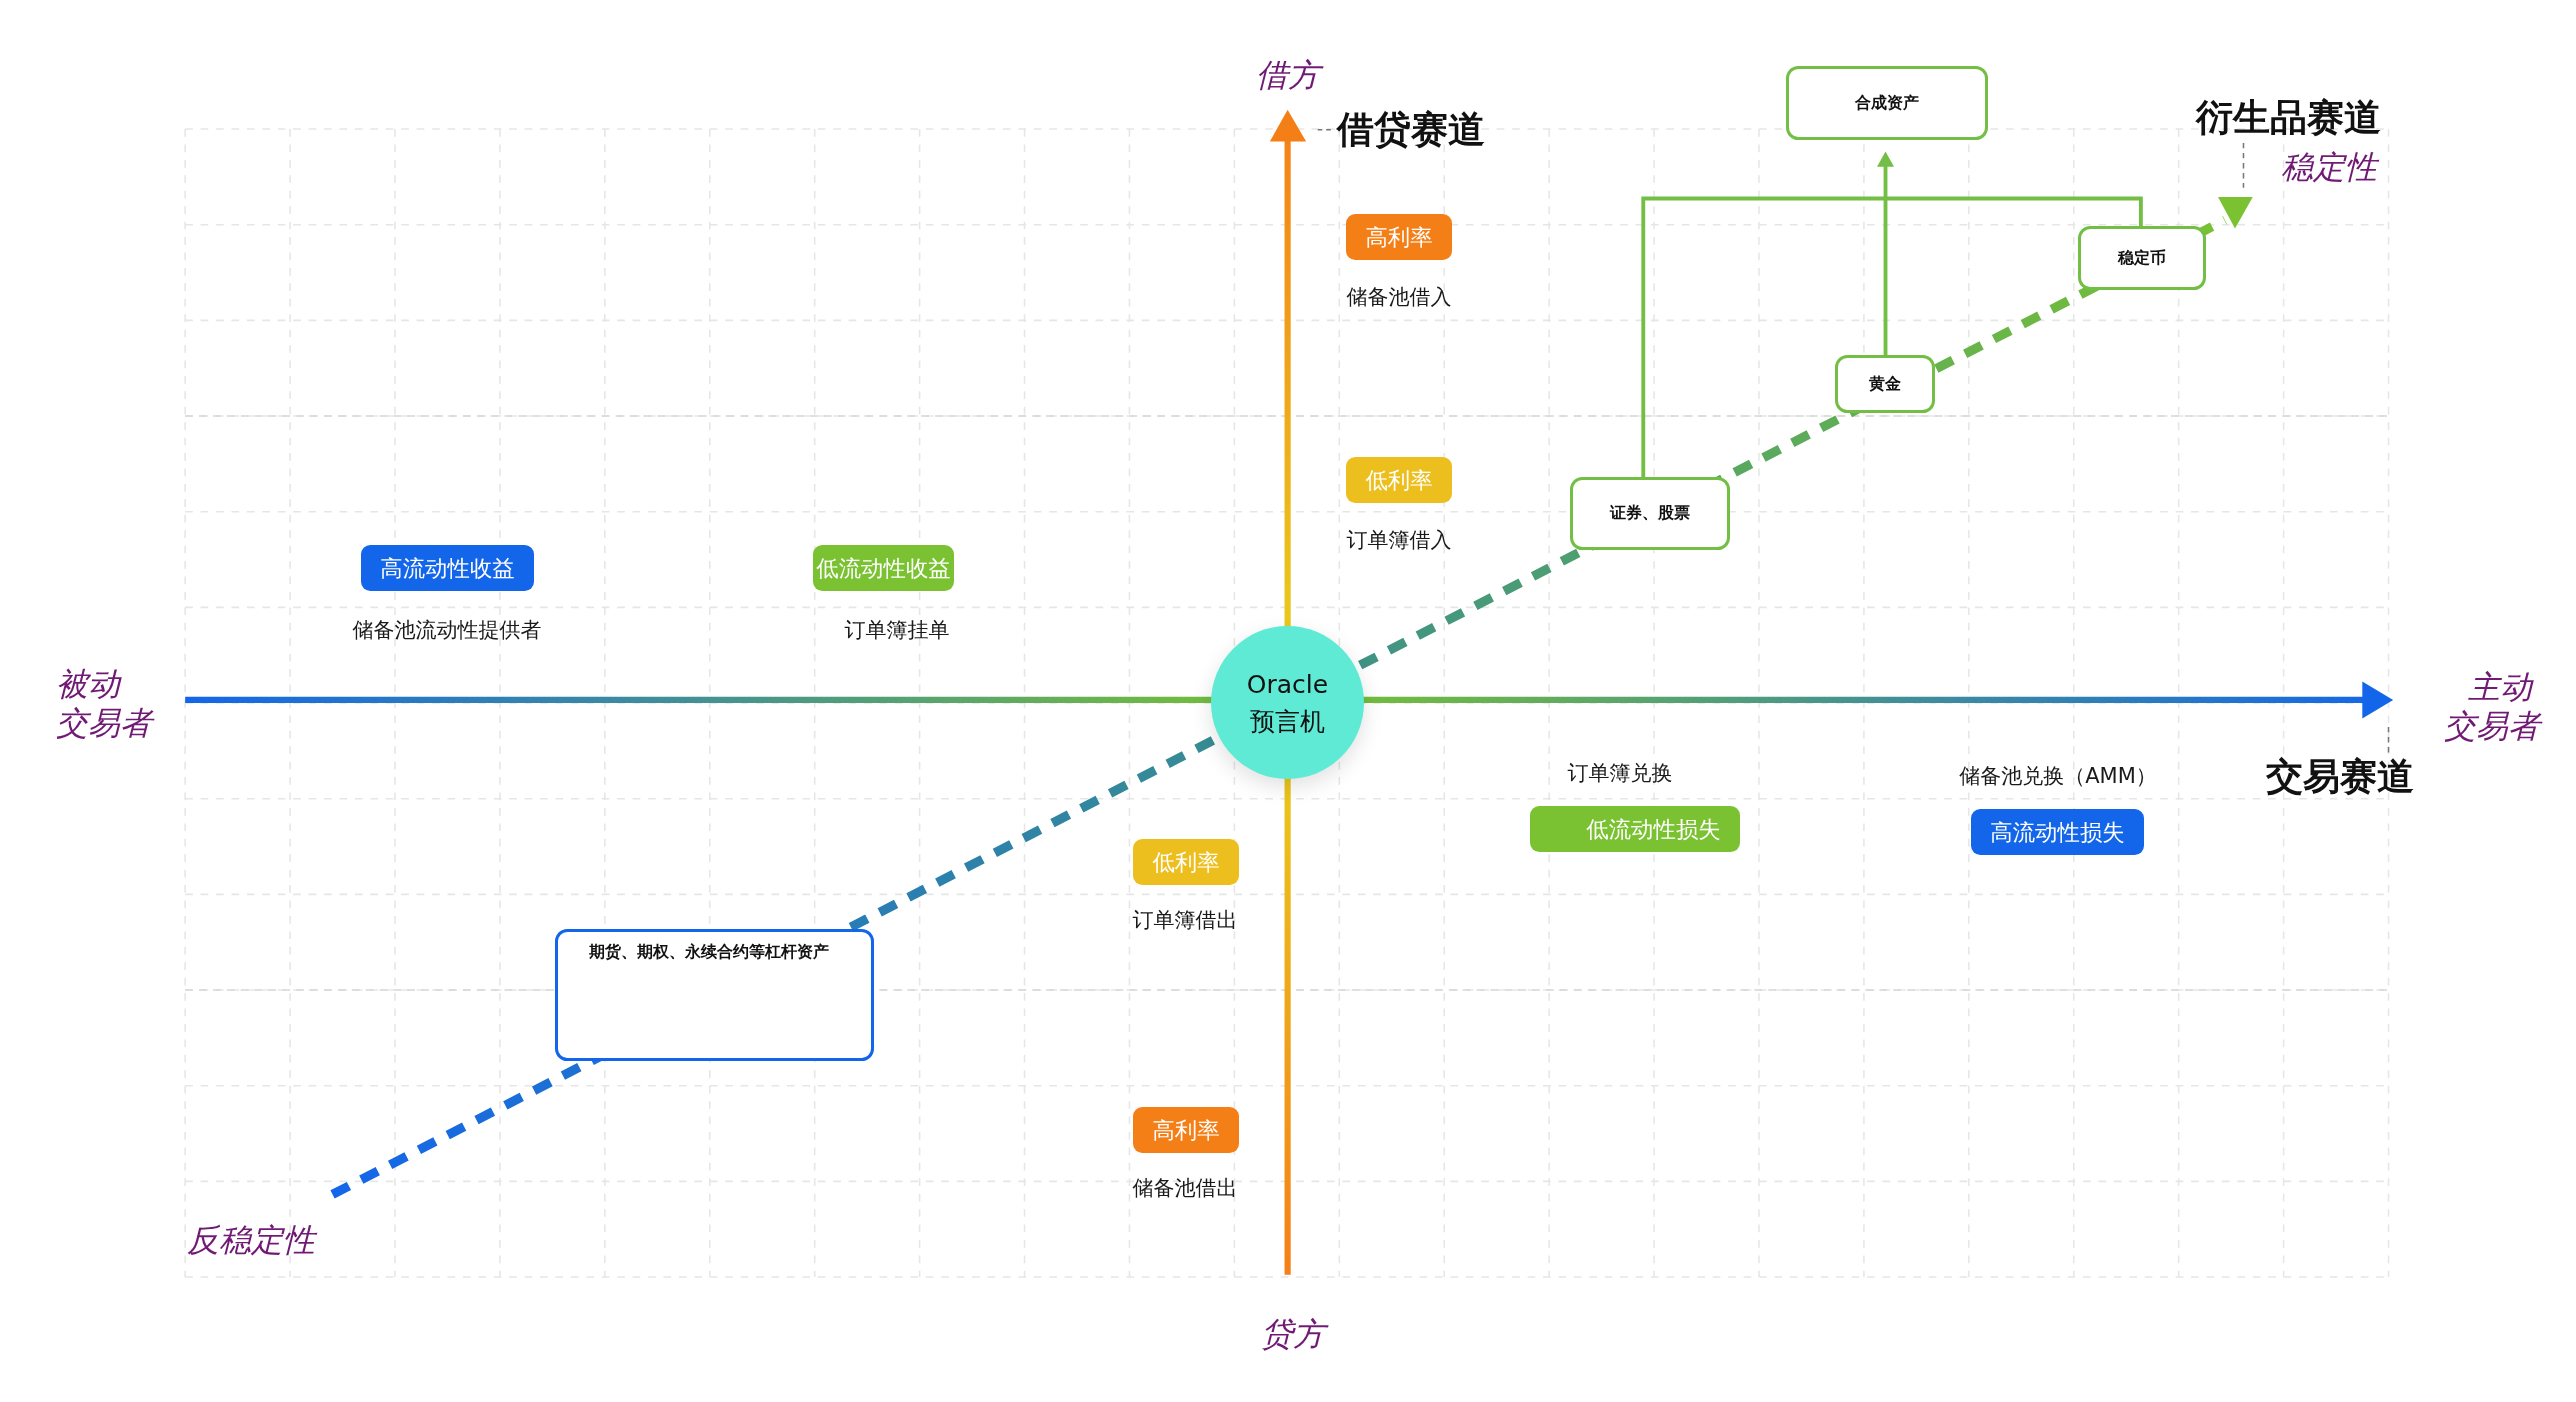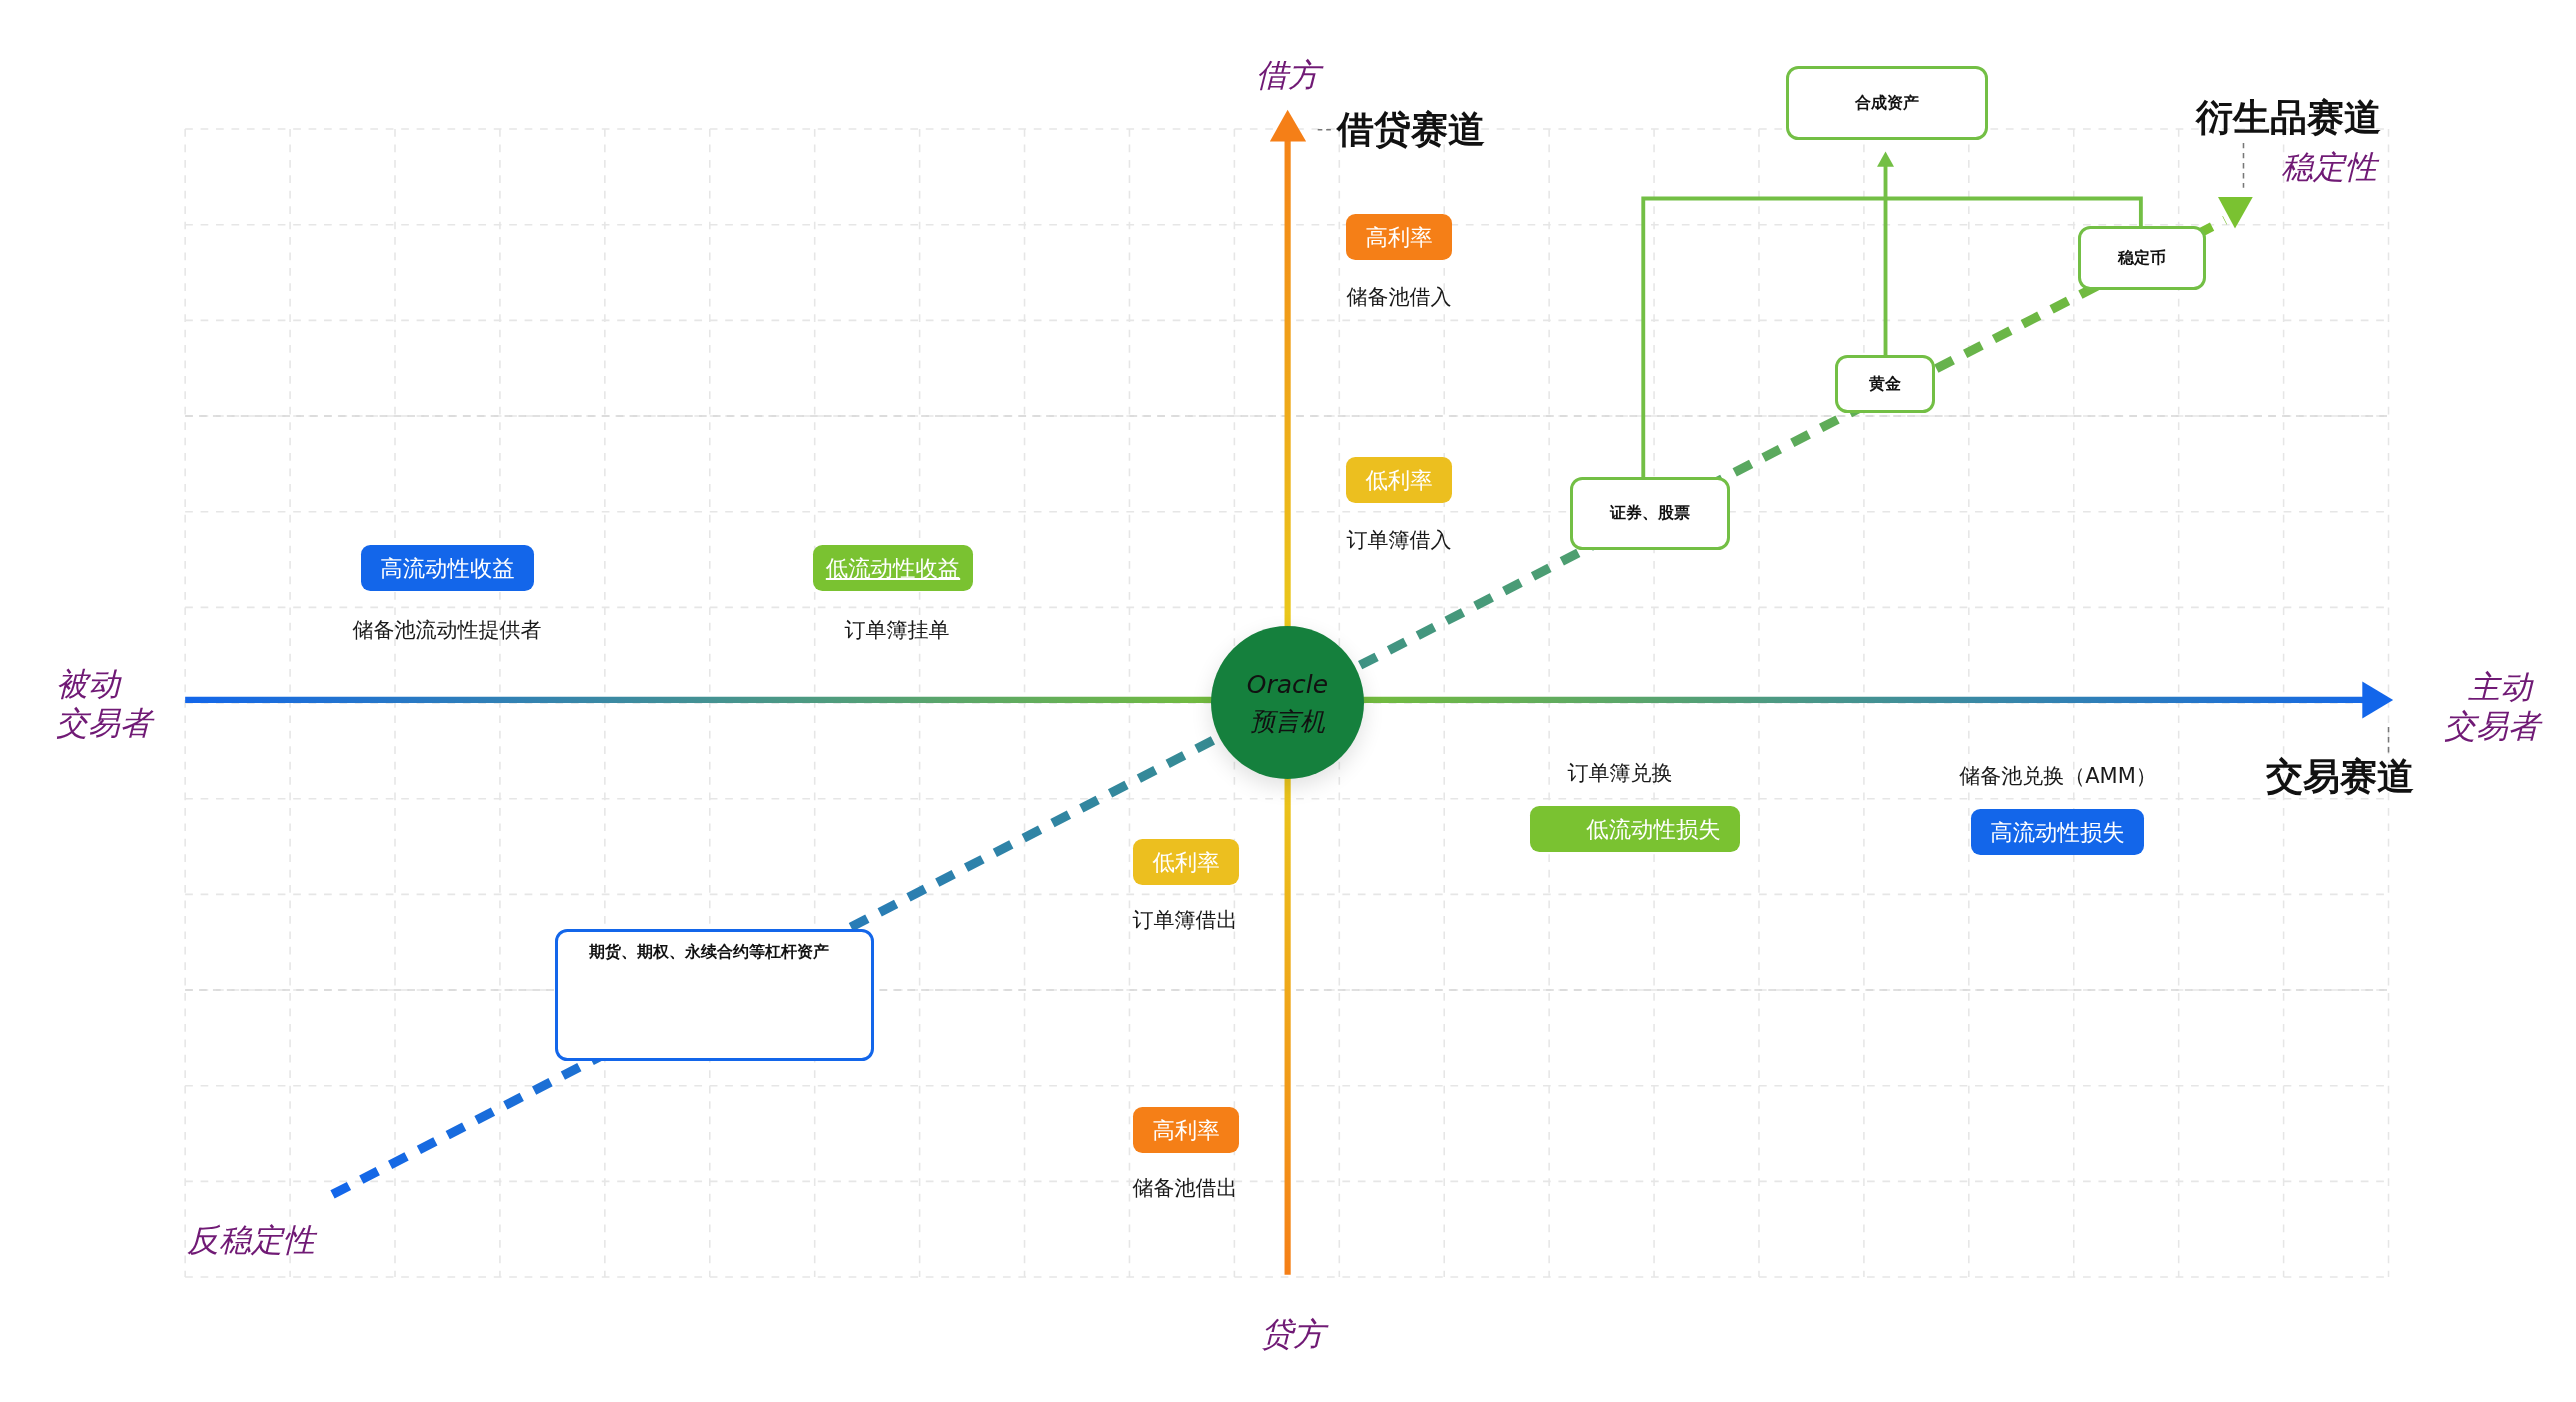--- a/index.html
+++ b/index.html
@@ -16,22 +16,22 @@
   .badge-blue { background: #1366ea; }
   .badge-green { background: #7ac231; }
   .badge-orange { background: #f57f17; }
   .badge-yellow { background: #ecbf1f; }
   .node { position: absolute; background: #fff; border: 3.9px solid #73bf45; border-radius: 12.3px;
           box-sizing: border-box; display: flex; align-items: center; justify-content: center;
           font-size: 16px; font-weight: bold; color: #111; white-space: nowrap; }
   .node-blue { border-color: #1366ea; justify-content: flex-start; padding-left: 31px;
                white-space: normal; line-height: 39px; flex-direction: row; align-items: flex-start; }
   .oracle { position: absolute; left: 1211px; top: 626px; width: 153px; height: 153px; border-radius: 50%;
-            background: #15803d; box-shadow: 0 7.7px 21.6px rgba(0,0,0,0.12); display: flex; flex-direction: column;
-            align-items: center; justify-content: center; font-size: 25px; line-height: 37px; color: #111; font-style: italic; }
+            background: #5eead4; box-shadow: 0 7.7px 21.6px rgba(0,0,0,0.12); display: flex; flex-direction: column;
+            align-items: center; justify-content: center; font-size: 25px; line-height: 37px; color: #111; }
 </style>
 </head>
 <body>
 
 <div id="canvas">
   <svg width="2576" height="1403" style="position:absolute;left:0;top:0" viewBox="0 0 3339 1818">
     <defs>
       <linearGradient id="hgrad" x1="240" y1="0" x2="3102" y2="0" gradientUnits="userSpaceOnUse">
         <stop offset="0" stop-color="#1366ea"></stop>
         <stop offset="0.5" stop-color="#7ac231"></stop>
@@ -134,21 +134,21 @@
 
   <div class="badge badge-yellow" style="left:1133px; top:839px; width:106px;">低利率</div>
   <div class="abs item-label center-x" style="left:1185px; top:905px;">订单簿借出</div>
 
   <div class="badge badge-orange" style="left:1133px; top:1107px; width:106px;">高利率</div>
   <div class="abs item-label center-x" style="left:1185px; top:1173px;">储备池借出</div>
 
   <div class="badge badge-blue" style="left:361px; top:545px; width:173px;">高流动性收益</div>
   <div class="abs item-label center-x" style="left:447px; top:615px;">储备池流动性提供者</div>
 
-  <div class="badge badge-green" style="left:813px; top:545px; width:160px;text-decoration:underline;">低流动性收益</div>
+  <div class="badge badge-green" style="left:813px; top:545px; width:141px;">低流动性收益</div>
   <div class="abs item-label center-x" style="left:897px; top:615px;">订单簿挂单</div>
 
   <div class="abs item-label center-x" style="left:1620px; top:758px;">订单簿兑换</div>
   <div class="badge badge-green" style="left:1530px; top:806px; width:173px;padding-left:37px;">低流动性损失</div>
 
   <div class="abs item-label center-x" style="left:2058px; top:761px;">储备池兑换（AMM）</div>
   <div class="badge badge-blue" style="left:1971px; top:809px; width:173px;">高流动性损失</div>
 
   <div class="node" style="left:1786px; top:66px; width:202px; height:74px;">
     <span>合成资产</span>

